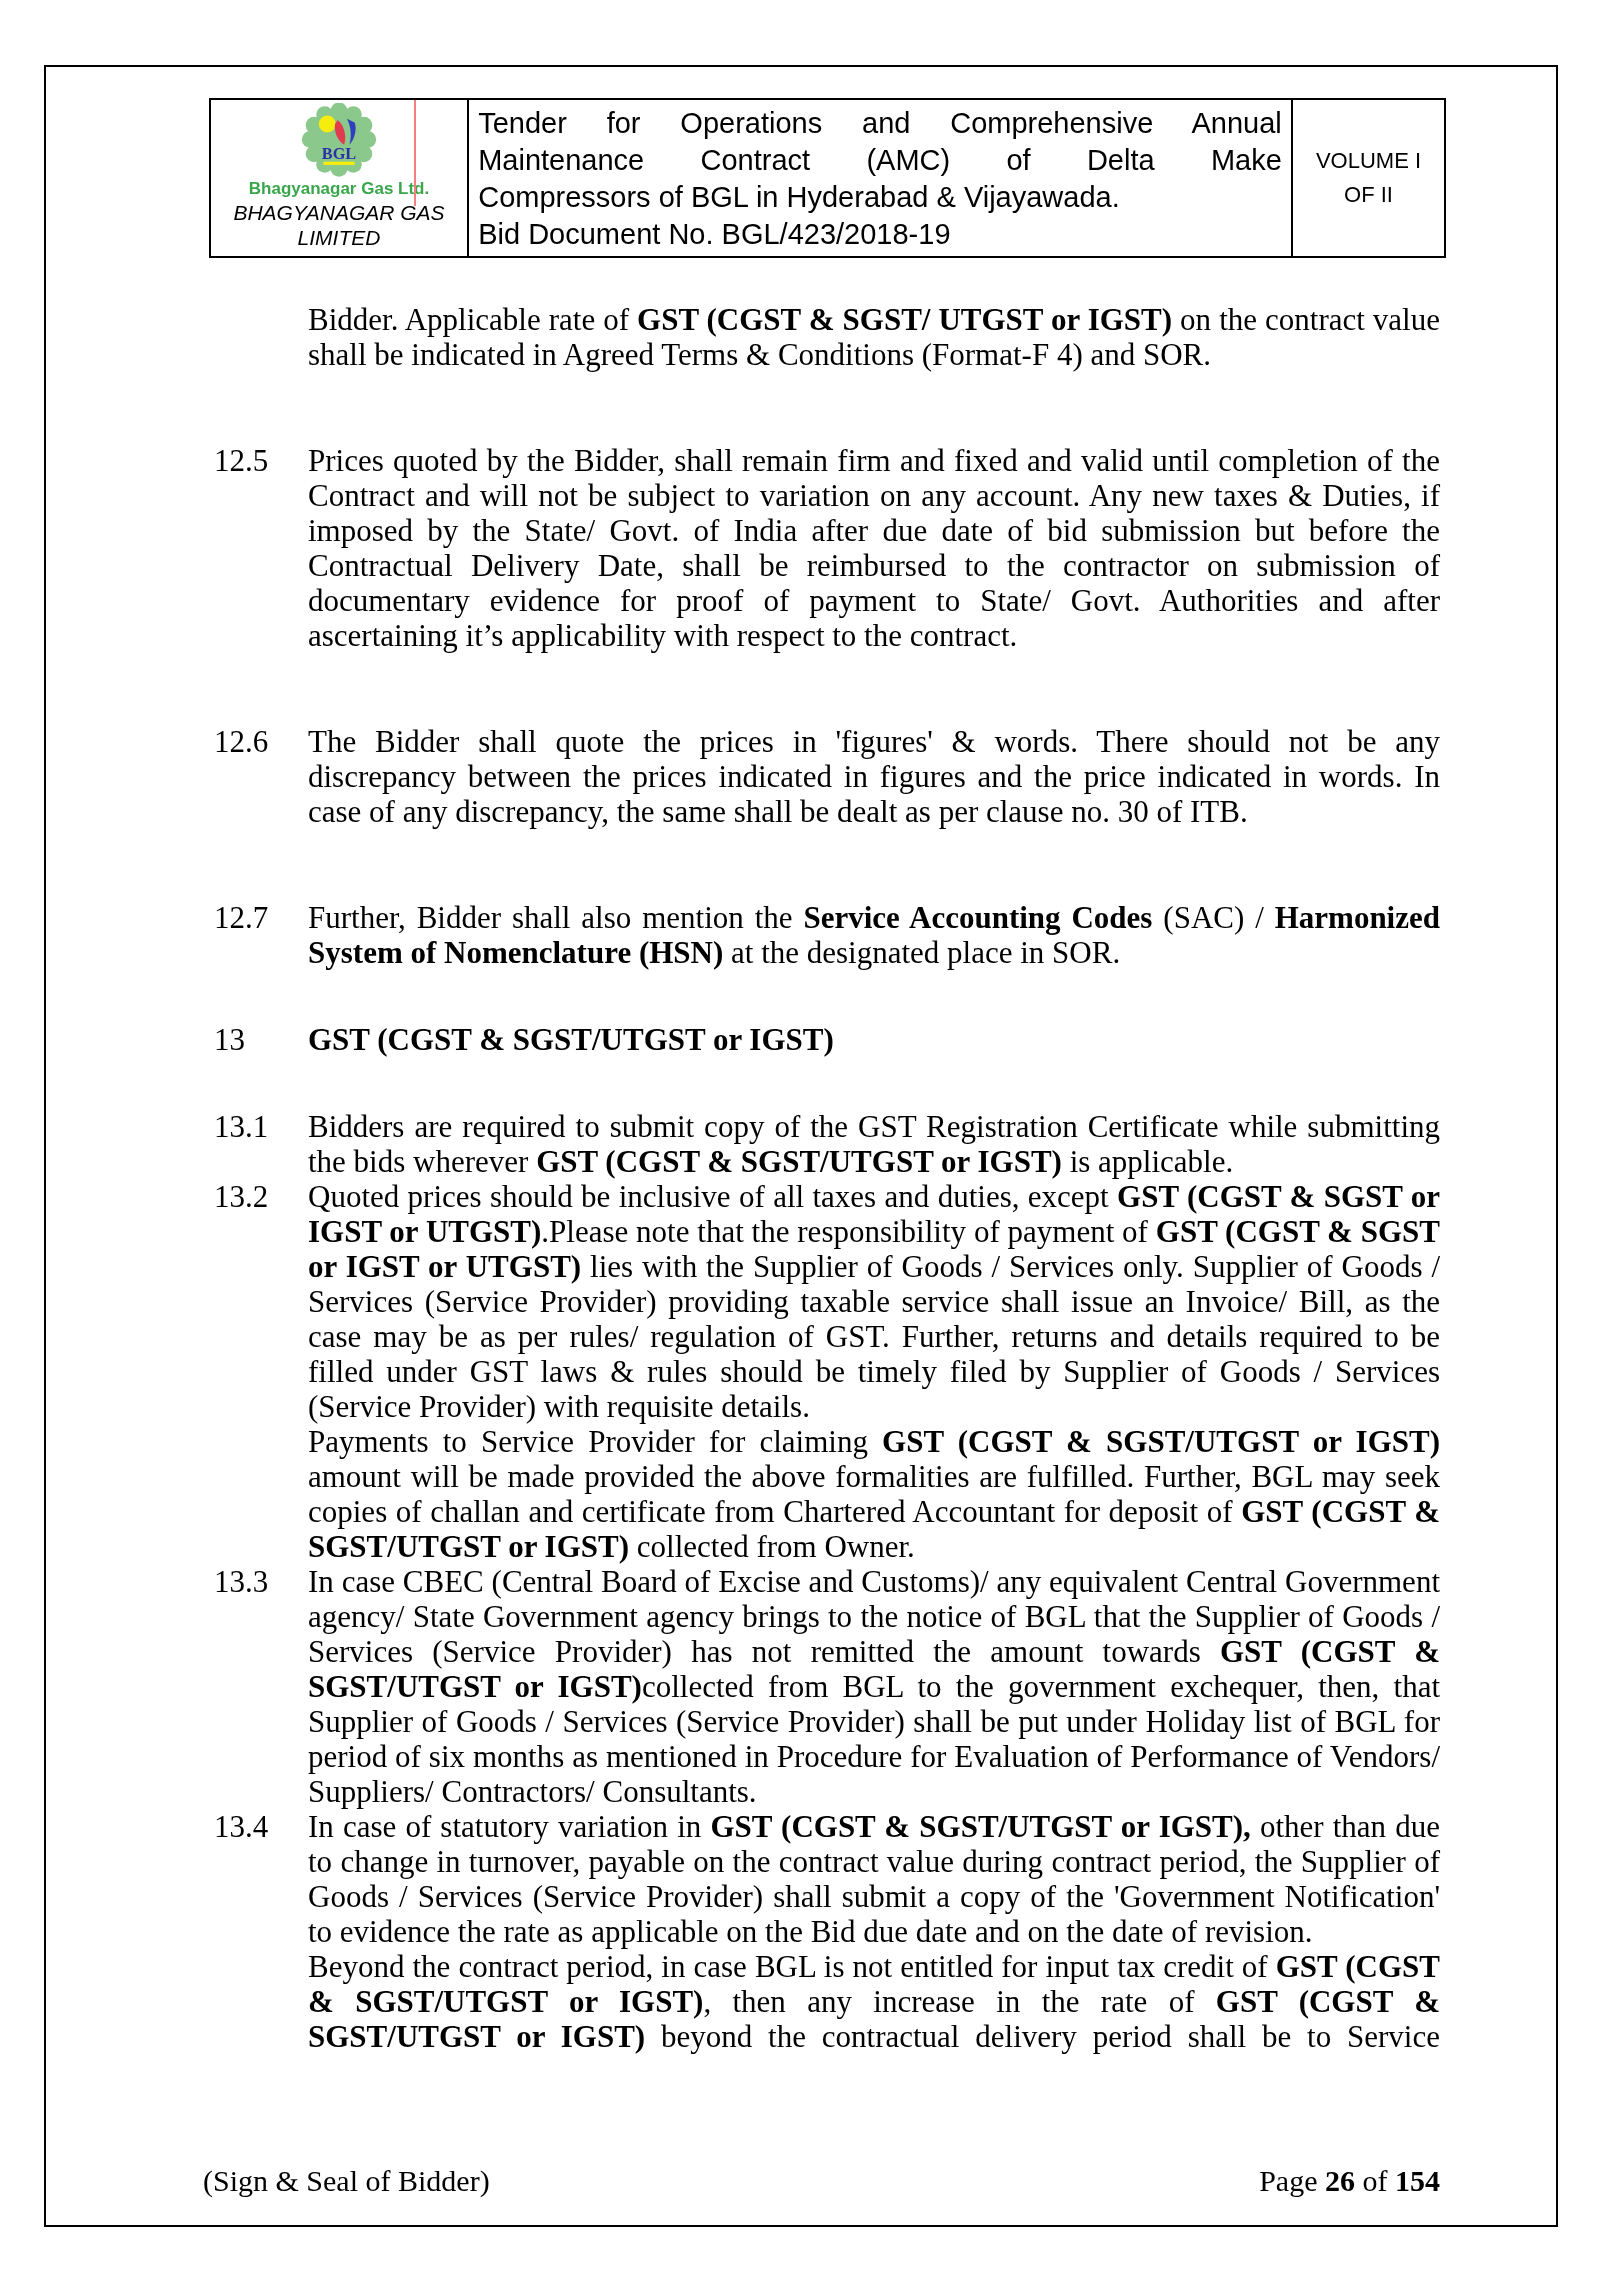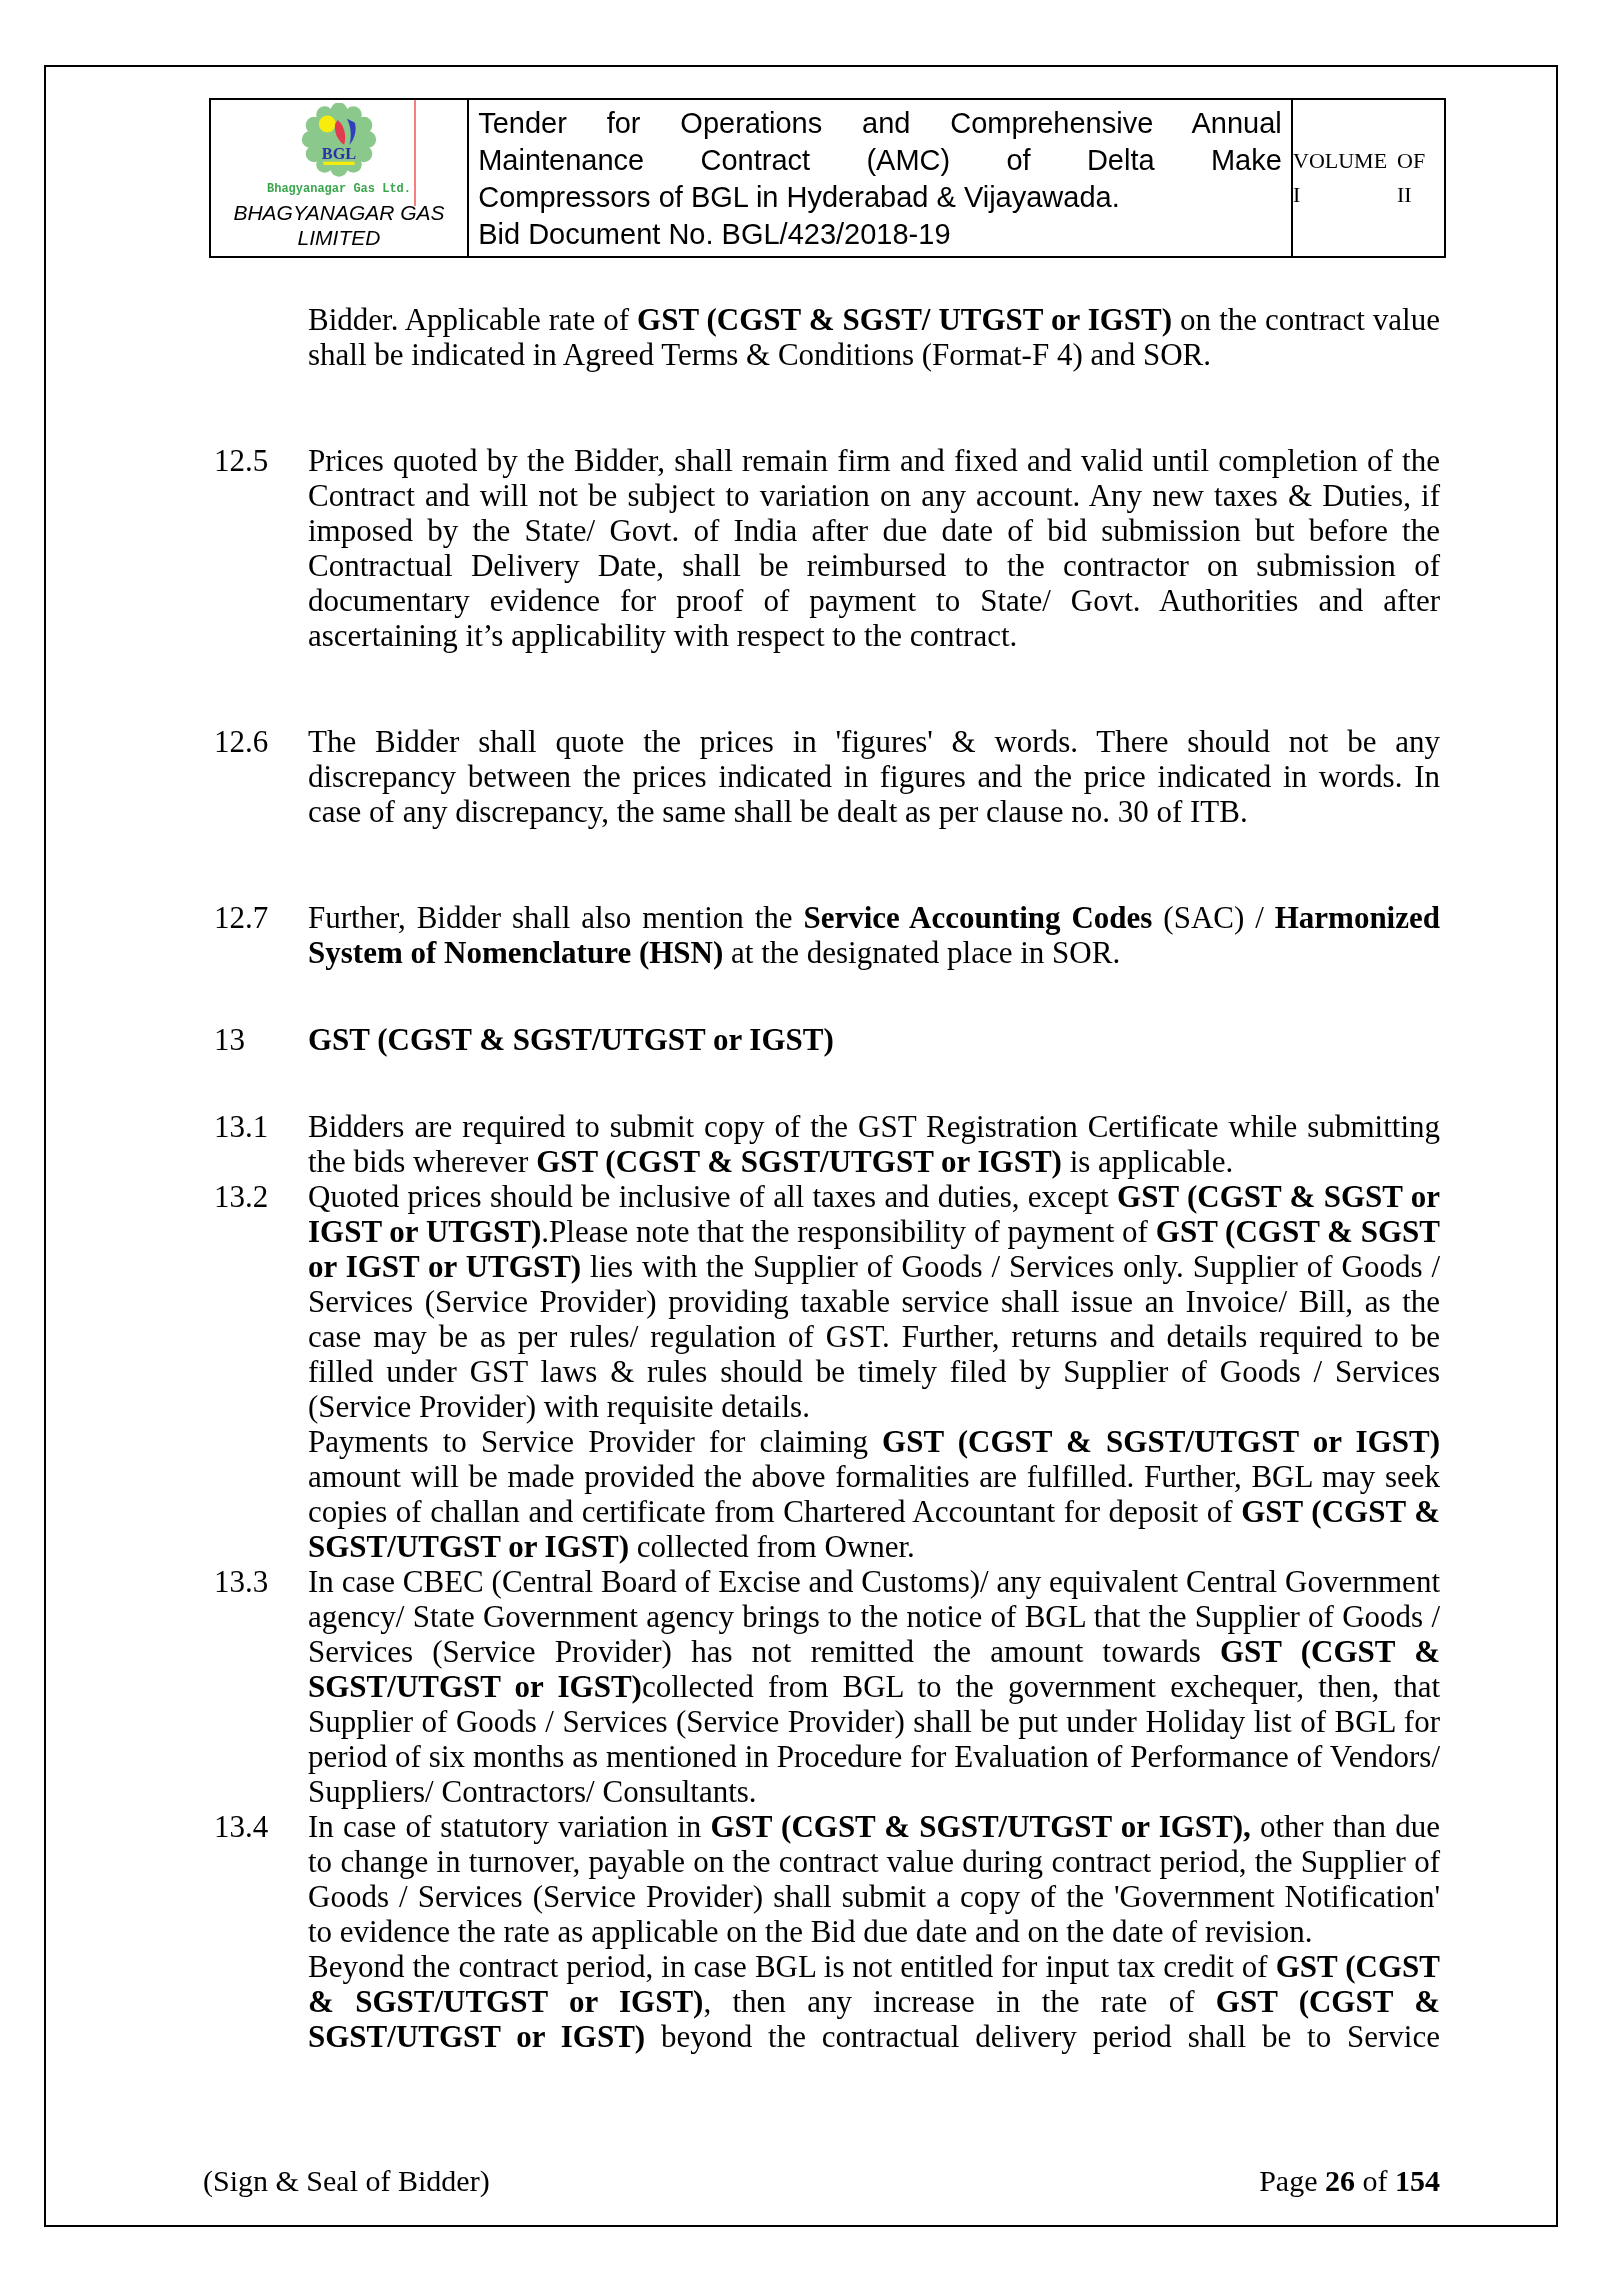--- a/index.html
+++ b/index.html
@@ -18,37 +18,37 @@
   }
   .logo-cell{
     width:258px;flex:0 0 258px;border-right:2.6px solid #000;box-sizing:border-box;
     position:relative;display:flex;flex-direction:column;align-items:center;overflow:hidden;
   }
   .red-accent{
     position:absolute;right:51px;top:0;width:2px;height:106px;background:#f4807d;
   }
   .logo-svg{margin-top:3.3px;}
   .logo-caption{
-    color:#3aa64c;font-size:12px;line-height:18.3px;font-weight:bold;
-    font-family:Liberation Mono, monospace;
+    color:#3aa64c;font-size:17px;line-height:18.3px;font-weight:bold;
+    font-family:Liberation Sans, sans-serif;
   }
   .company-name{
     font-family:"Liberation Sans",sans-serif;font-size:21px;line-height:25.5px;
     text-align:center;margin-top:1.3px;font-style:italic;
   }
   .title-cell{
     width:824px;flex:0 0 824px;border-right:2.6px solid #000;box-sizing:border-box;
     padding:5.2px 9.2px 0 9.2px;
     font-family:"Liberation Sans",sans-serif;font-size:29px;line-height:37px;color:#000;
   }
   .j{text-align:justify;text-align-last:justify;}
   .c{text-align:left;}
   .volume-cell{
-    flex:1;display:flex;flex-direction:row;justify-content:center;align-items:center;
-    font-family:Liberation Serif, serif;font-size:22px;line-height:34px;
+    flex:1;display:flex;flex-direction:column;justify-content:center;align-items:center;
+    font-family:Liberation Sans, sans-serif;font-size:22px;line-height:34px;
   }
   
   .body-content{
     position:absolute;left:203px;top:302px;width:1237px;
     font-size:31px;line-height:35px;
   }
   .para{position:relative;padding-left:105px;text-align:justify;box-sizing:border-box;}
   .para .num{position:absolute;left:11px;top:0;}
   .brk-xl{margin-bottom:71px;}
   .brk-lg{margin-bottom:52px;}

